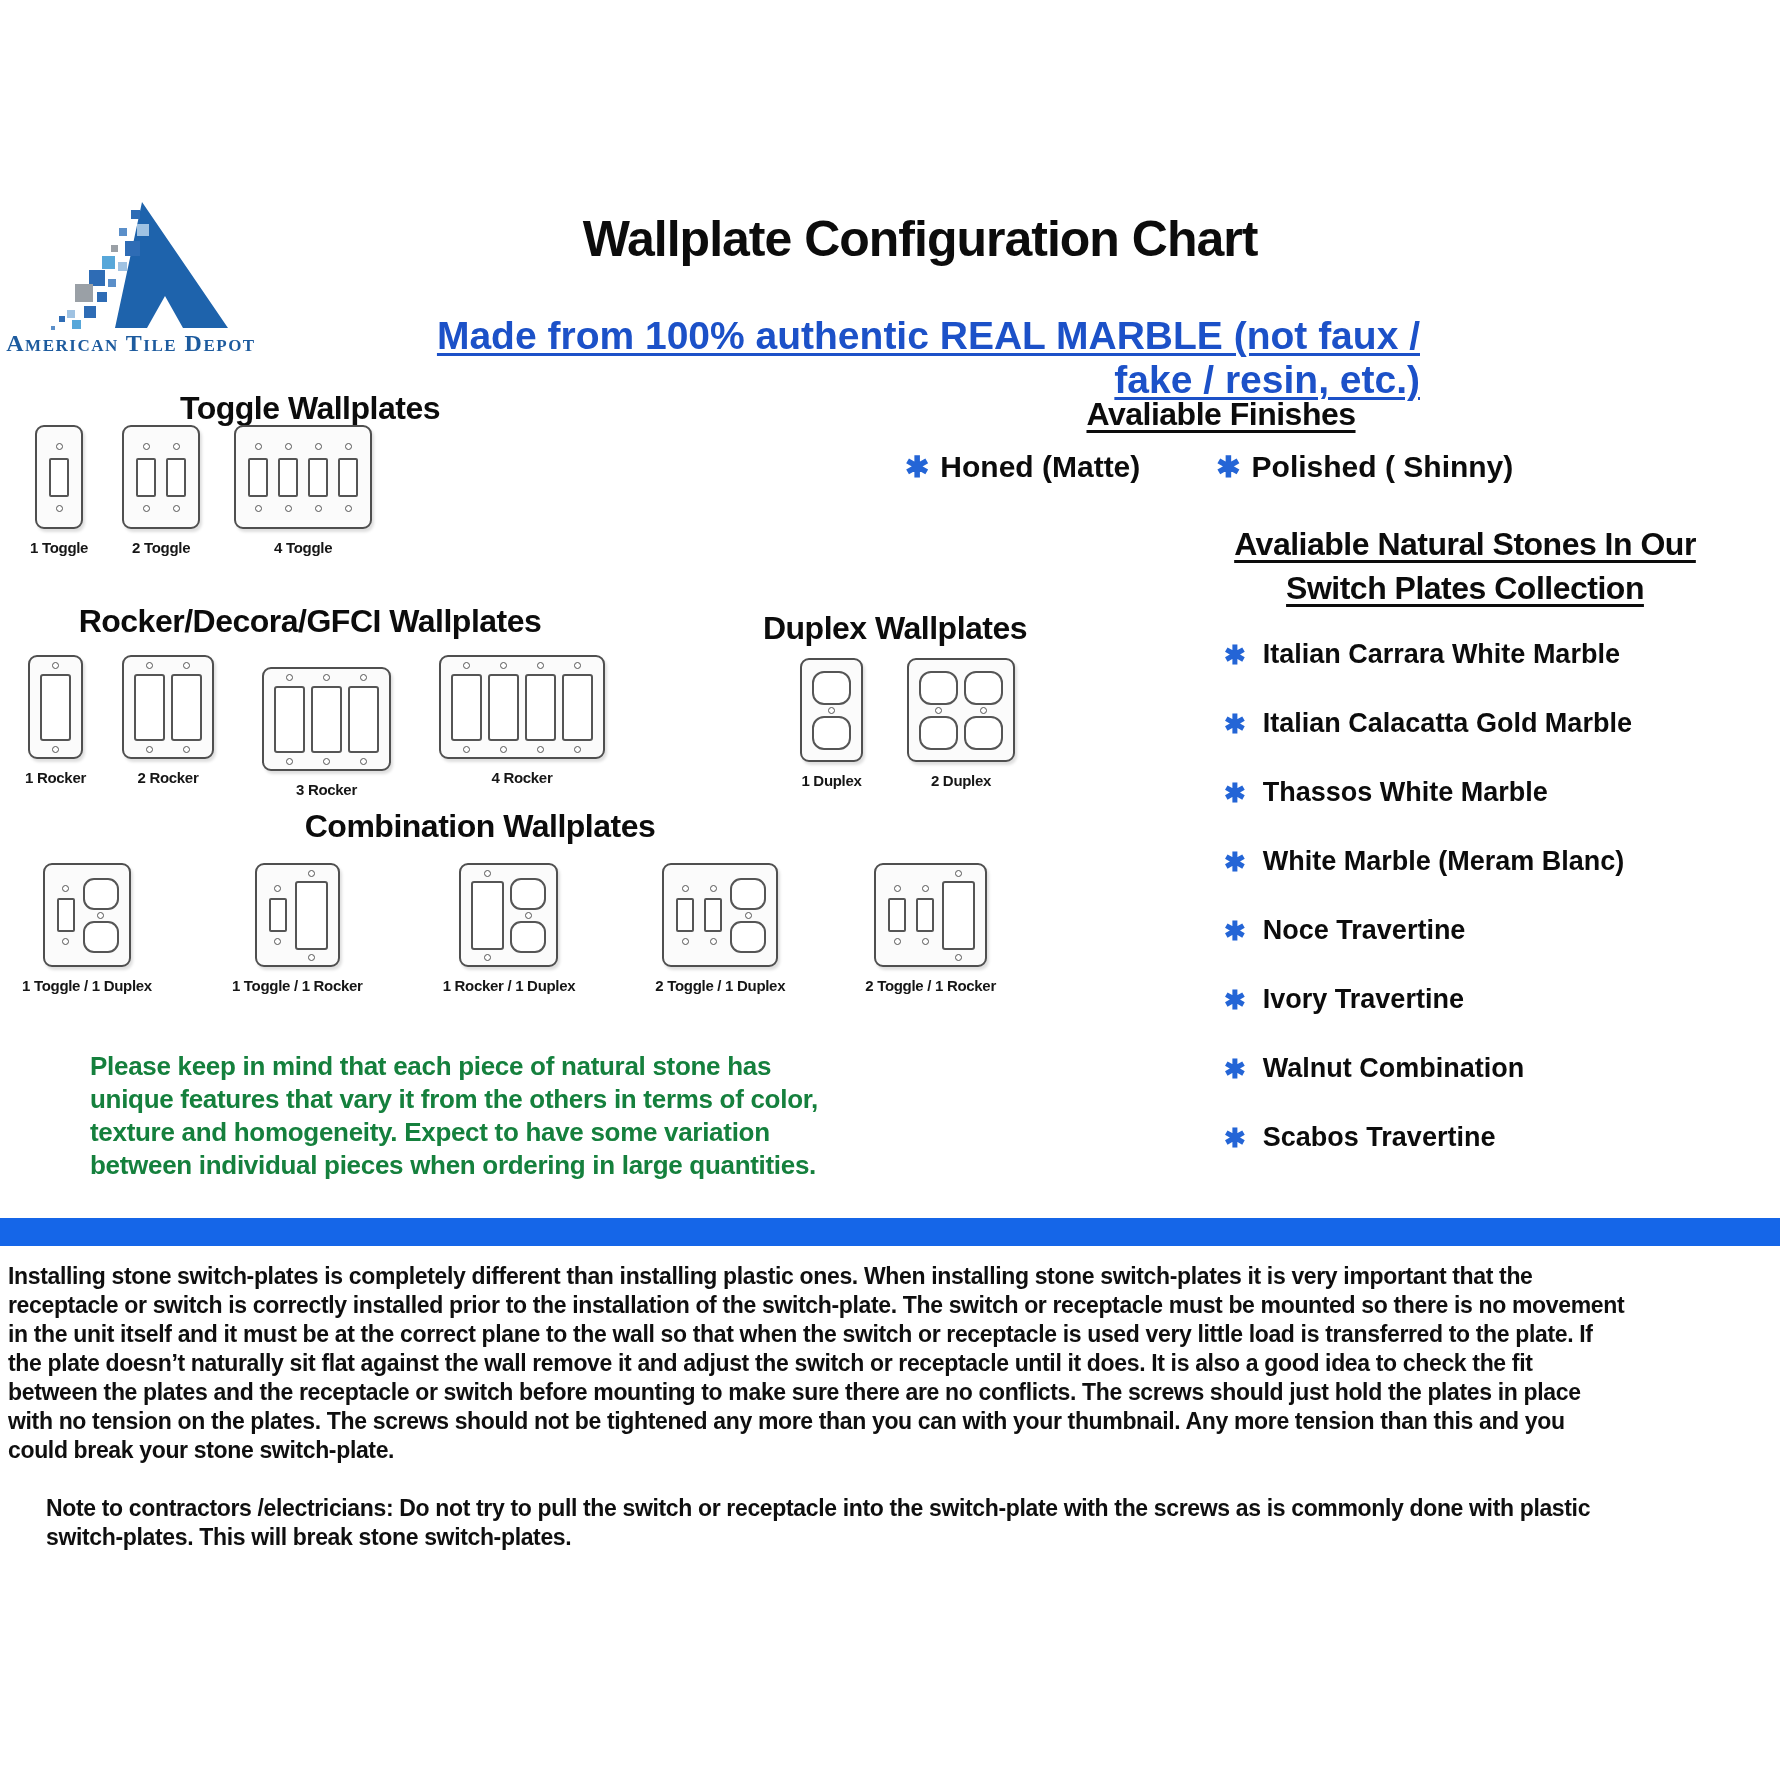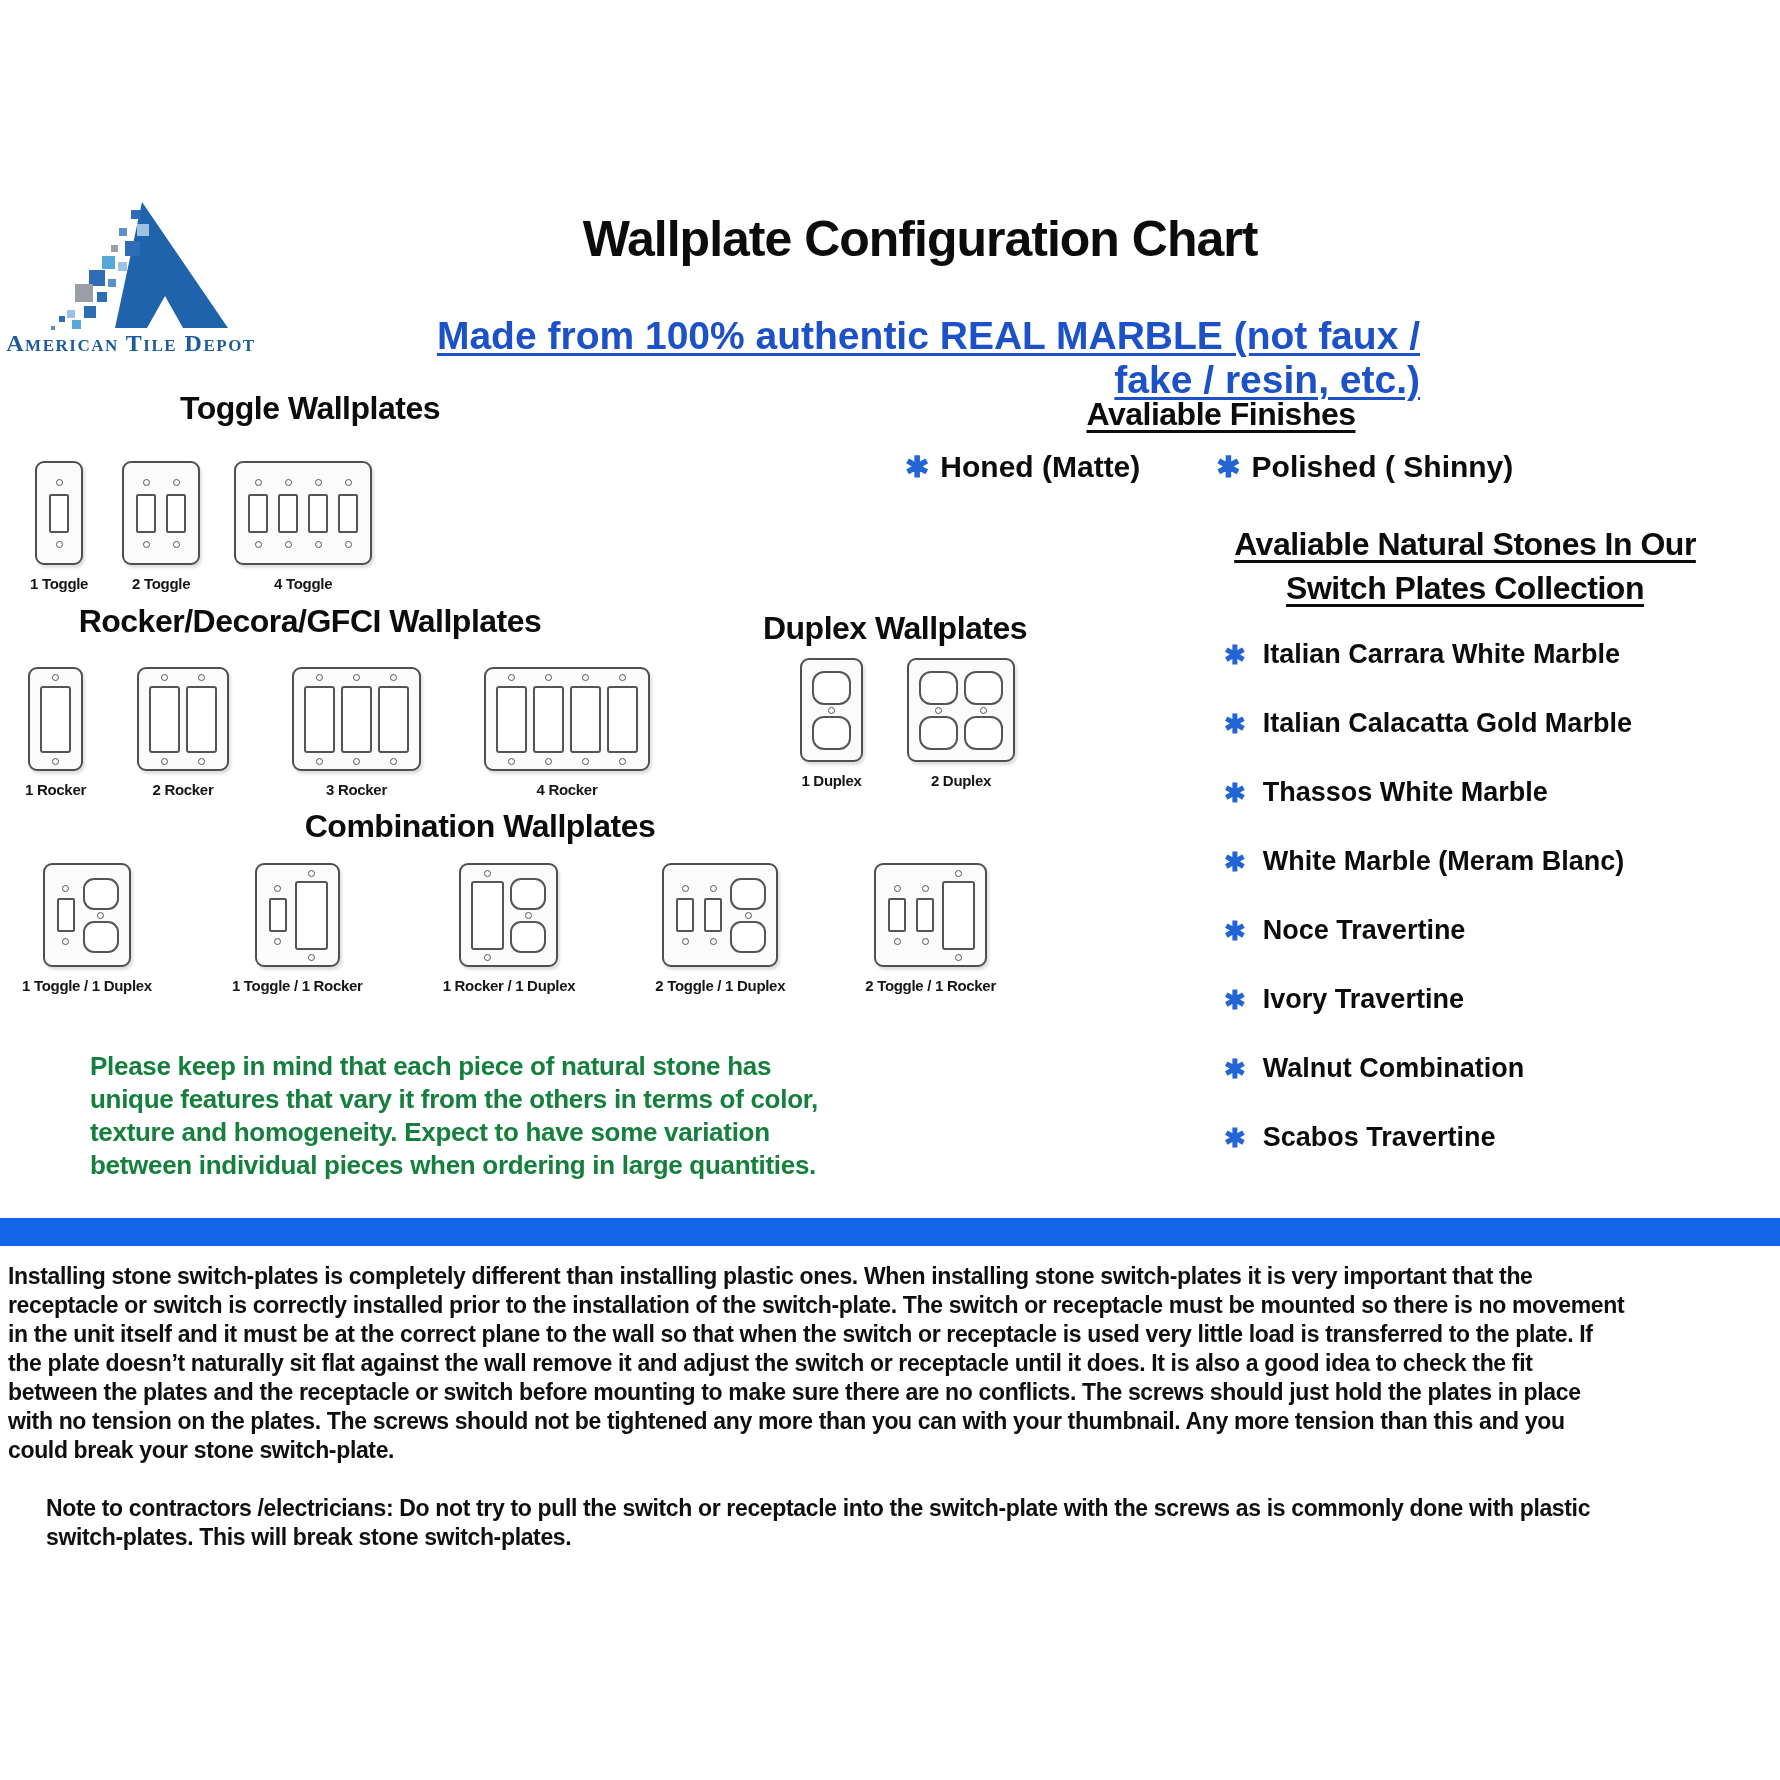--- a/index.html
+++ b/index.html
@@ -26,22 +26,22 @@
   #h-toggle{left:20px;top:390px;width:580px;}
   #h-rocker{left:20px;top:603px;width:580px;}
   #h-duplex{left:660px;top:610px;width:470px;}
   #h-combo{left:180px;top:808px;width:600px;}
   .underlined{text-decoration:underline;text-decoration-thickness:3px;text-underline-offset:5px;}
   #h-finishes{left:1021px;top:396px;width:400px;}
   #h-stones{left:1165px;top:522px;width:600px;line-height:44px;}
 
   
   .plate-row{position:absolute;display:flex;align-items:flex-start;}
-  #row-toggle{left:30px;top:461px;gap:34px;justify-content:space-between;}
-  #row-rocker{left:25px;top:655px;gap:51px;align-items:center;}
+  #row-toggle{left:30px;top:425px;gap:34px;justify-content:space-between;}
+  #row-rocker{left:25px;top:655px;gap:36px;}
   #row-duplex{left:800px;top:658px;gap:44px;}
   #row-combo{left:22px;top:863px;gap:80px;}
 
   .plate-fig{display:flex;flex-direction:column;align-items:center;}
   .plate{
     background:#fbfbfb;border:2px solid #4f4f4f;border-radius:9px;
     box-shadow:2px 3px 3px rgba(0,0,0,0.13);
     height:100px;display:flex;align-items:center;justify-content:center;
     gap:6px;padding:0 10px;
   }

